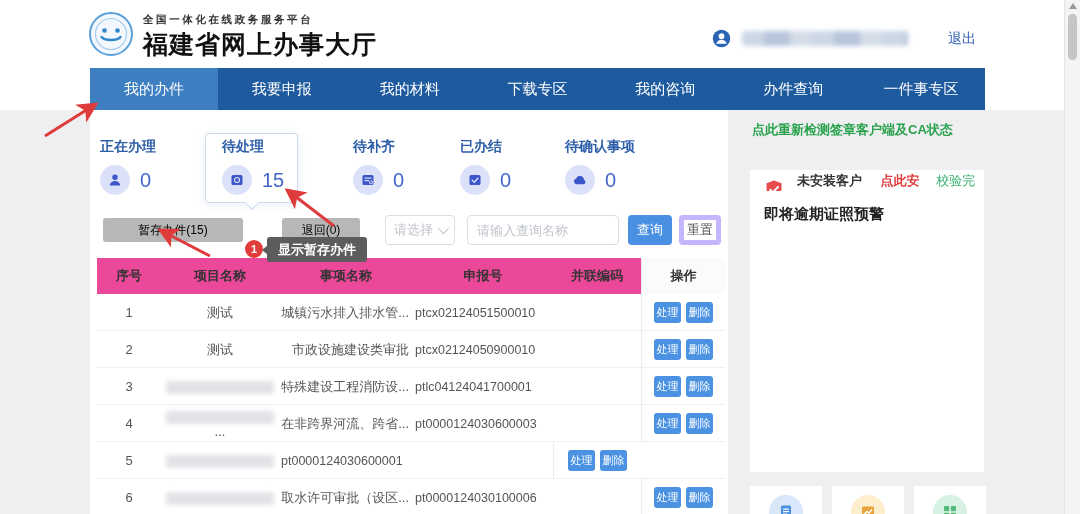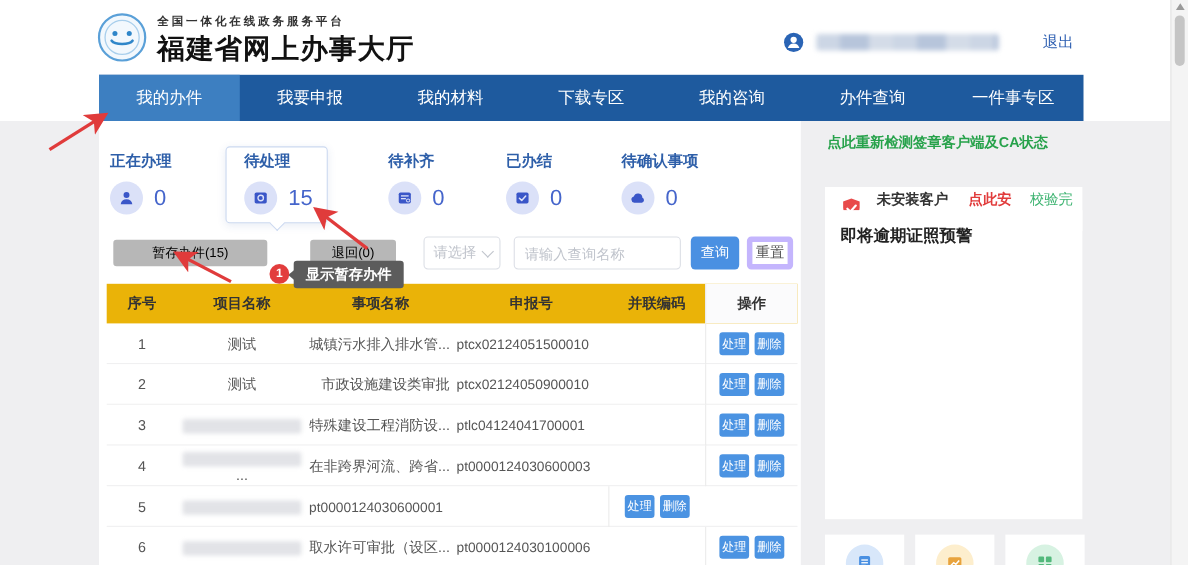--- a/index.html
+++ b/index.html
@@ -50,21 +50,21 @@
   .txt-input { position:absolute; left:377px; top:105px; width:152px; height:30px; border:1px solid #dcdfe6;
     border-radius:4px; padding:0 9px; font-size:13px; color:#333; font-family:"Liberation Sans",sans-serif;}
   .txt-input::placeholder { color:#c0c4cc; }
   .btn-query { position:absolute; left:538px; top:105px; width:44px; height:30px; background:#4a90e2;
     color:#fff; font-size:13px; border:none; border-radius:4px; cursor:pointer; }
   .btn-reset { position:absolute; left:589px; top:105px; width:42px; height:30px; background:#fff;
     color:#555; font-size:13px; border:5px solid #c4b5fd; border-radius:4px; cursor:pointer; }
   
   .tbl { position:absolute; left:7px; top:148px; width:628px; font-size:13px; }
   .tbl-row { display:grid; grid-template-columns:64px 118px 134px 140px 88px 84px; align-items:center; }
-  .tbl-head { height:36px; background:#eab308; font-weight:bold; color:#333; }
+  .tbl-head { height:36px; background:#ec4899; font-weight:bold; color:#333; }
   .tbl-head > div { text-align:center; }
   .tbl-head .op-cell { background:#fbfbfc; height:36px; line-height:36px; border-left:1px solid #ececec; }
   .tbl-body .tbl-row { height:37px; border-bottom:1px solid #f0f0f1; color:#555; }
   .c-center { text-align:center; }
   .c-item { text-align:right; padding-right:4px; white-space:nowrap; overflow:hidden; }
   .c-app { text-align:left; padding-left:2px; font-size:12.5px; white-space:nowrap; }
   .op-cell { border-left:1px solid #ececec; height:37px; display:flex; align-items:center; justify-content:center; gap:5px; }
   .mini-btn { width:27px; height:21px; background:#4b93e2; color:#fff; border:none; border-radius:3px;
     font-size:11px; cursor:pointer; padding:0; }
   .redacted { display:inline-block; vertical-align:middle; width:108px; height:13px; background:#e2e3e7;

